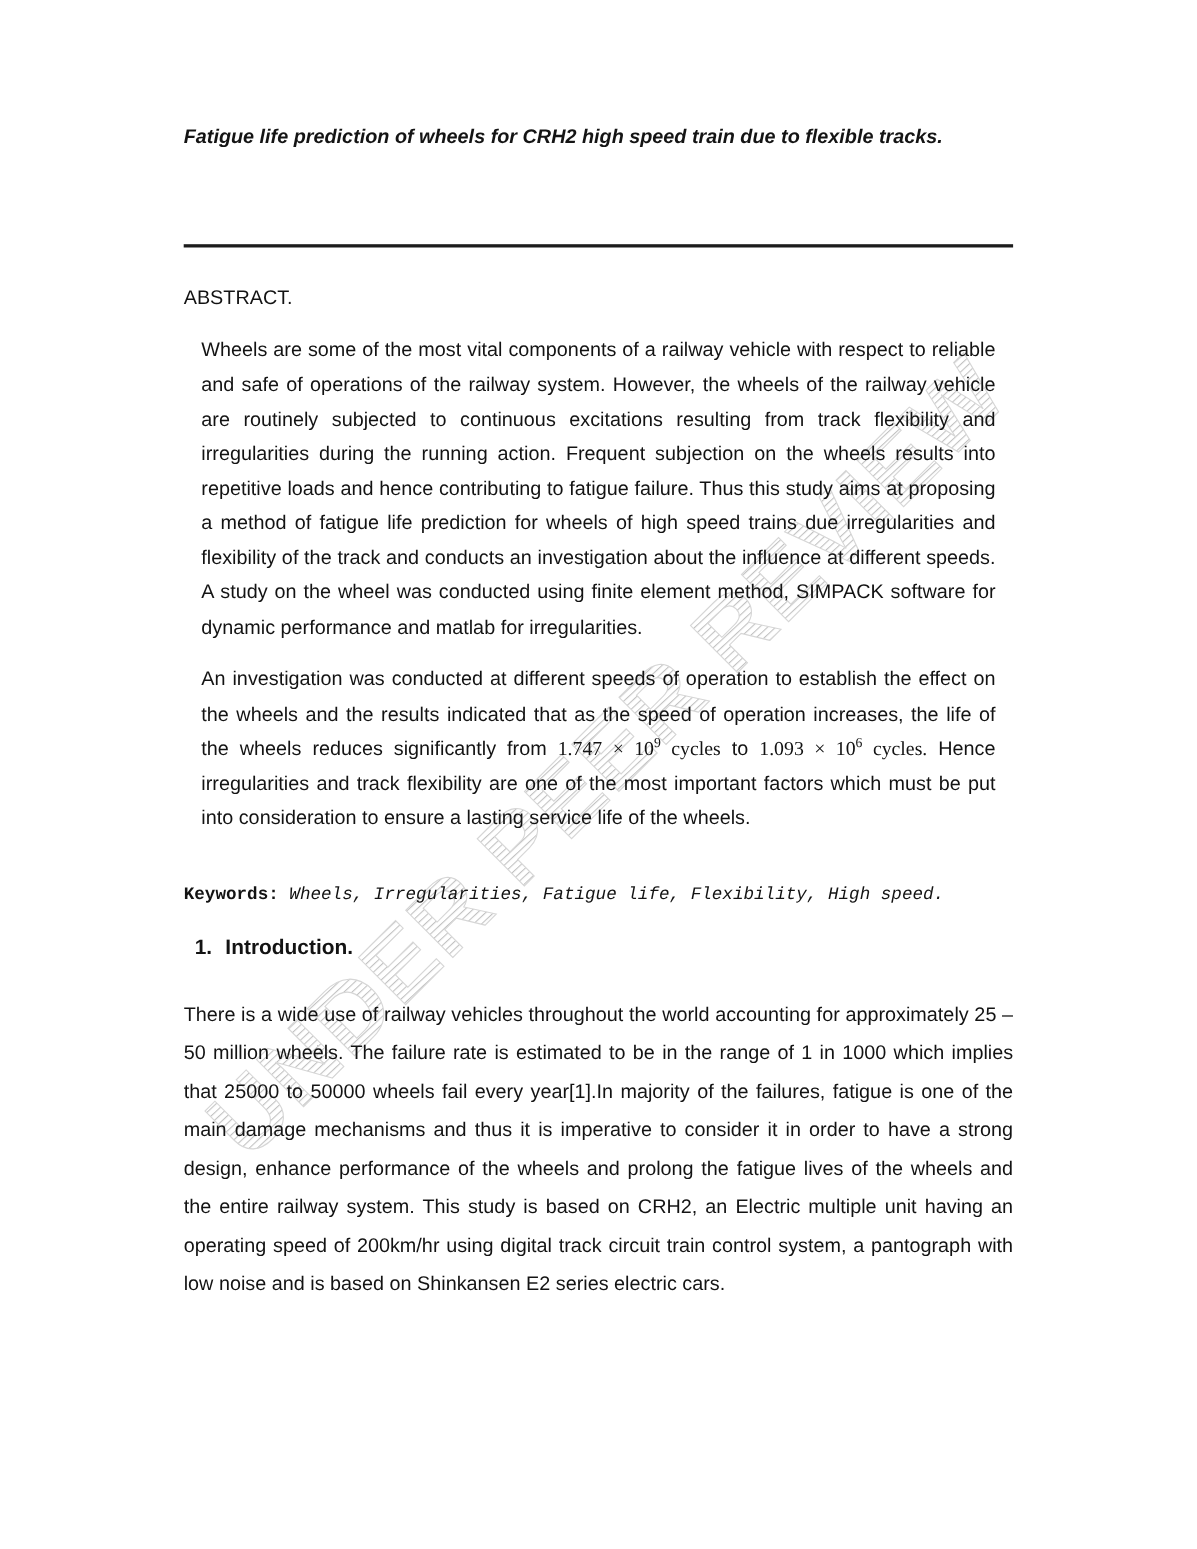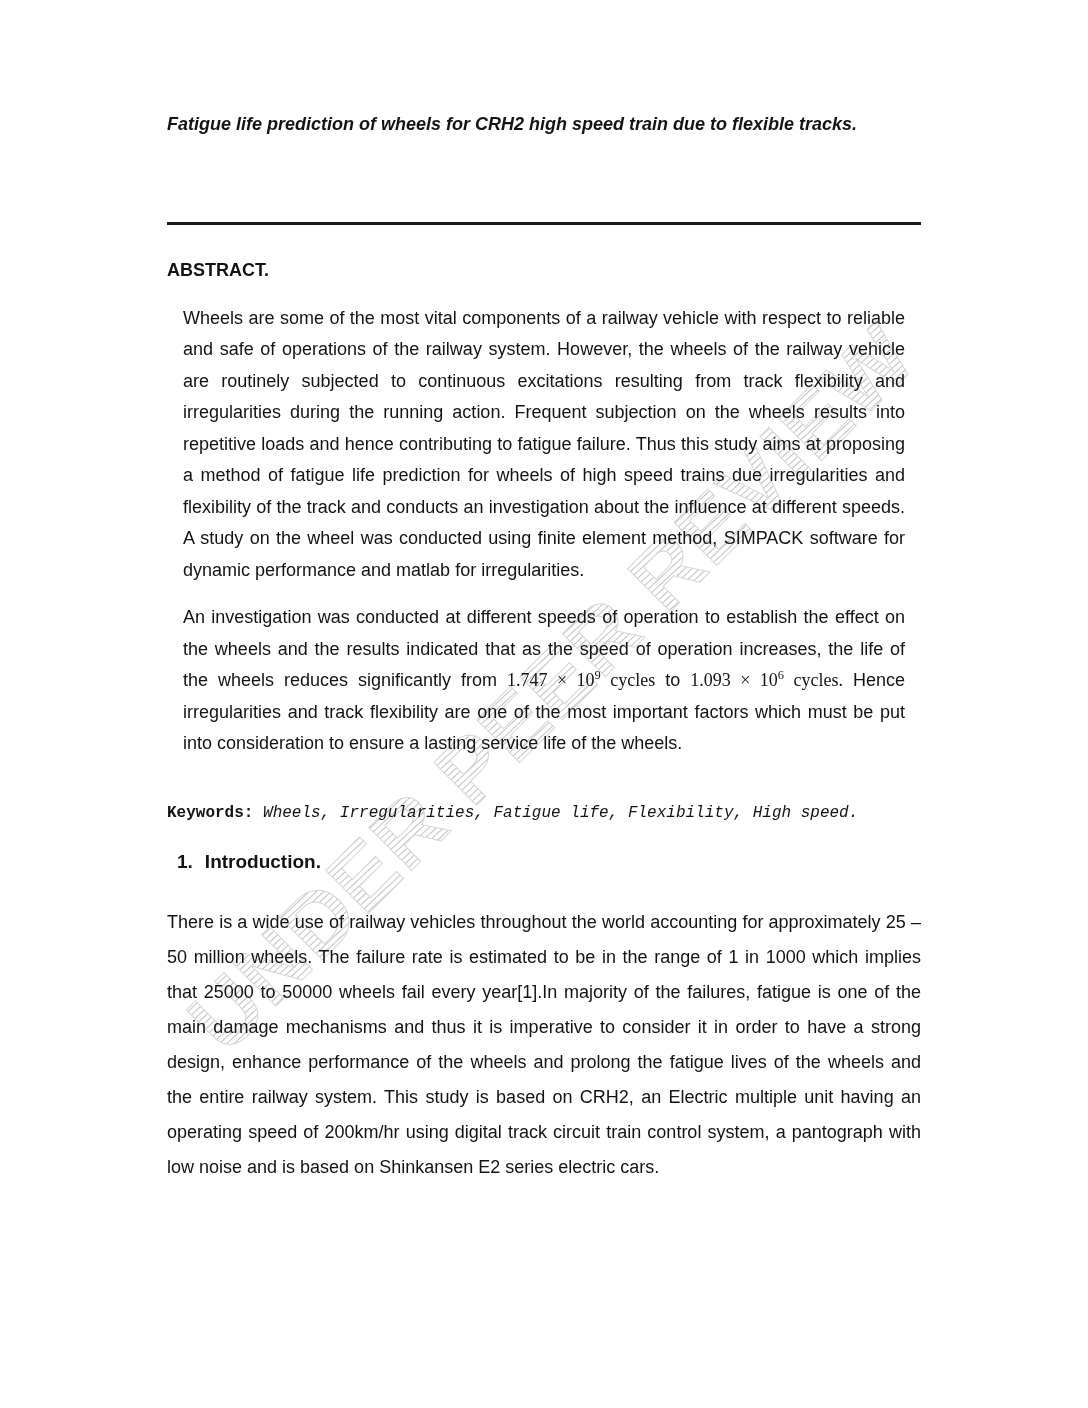--- a/index.html
+++ b/index.html
@@ -26,21 +26,21 @@
   }
   .rule {
     margin: 80px 0 0 0;
     border: none;
     border-top: 3px solid #1c1c1c;
     height: 0;
   }
   .abstract-heading {
     margin: 30px 0 0 0;
     font-size: 18px;
-    font-weight: bold;
+    font-weight: normal;
     line-height: 31.5px;
   }
   .body {
     margin: 16px;
     font-size: 18px;
     line-height: 31.5px;
     text-align: justify;
   }
   .math { font-family: "Liberation Serif", serif; }
   .italic { }

